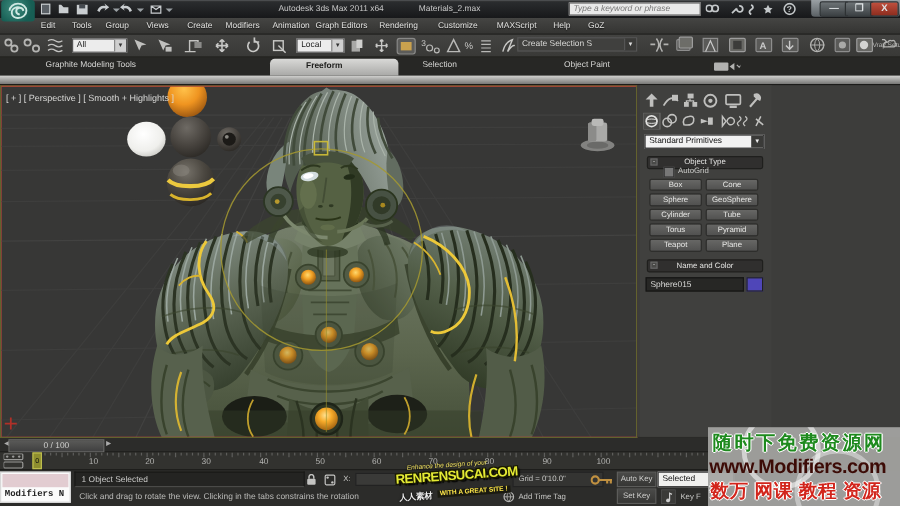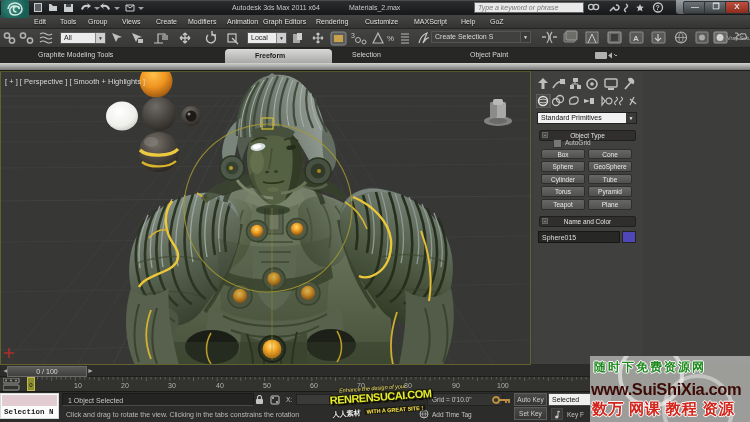--- a/index.html
+++ b/index.html
@@ -69,21 +69,21 @@
 #renren{left:330px;top:385px;width:92px;height:36px;z-index:21;transform:rotate(-4deg);}
 #renren .l1{position:absolute;left:10px;top:0px;font-size:5.5px;font-style:italic;color:#f0e060;white-space:nowrap;text-shadow:0 0 2px #000;}
 #renren .l2{position:absolute;left:0px;top:6px;font-size:11px;font-weight:bold;color:#e4ea34;white-space:nowrap;text-shadow:1px 1px 0 #1a1a00,-1px 1px 0 #1a1a00,1px -1px 0 #1a1a00,-1px -1px 0 #1a1a00,2px 2px 1px #000;letter-spacing:-0.5px;}
 #renren .l3{position:absolute;left:2px;top:22px;font-size:7px;font-weight:bold;color:#f2f2f2;white-space:nowrap;text-shadow:0 0 2px #000;}
 #renren .l4{position:absolute;left:34px;top:23px;font-size:5.5px;font-weight:bold;color:#ffe84a;background:#1a1a10;padding:0 2px;white-space:nowrap;}
 
 #sui{left:590px;top:356px;width:160px;height:66px;background:rgba(165,165,163,0.93);z-index:22;overflow:hidden;}
 #sui .c1,#sui .c2{position:absolute;border:4px solid rgba(255,255,255,0.55);border-radius:50%;}
 #sui .c1{left:28px;top:-14px;width:58px;height:58px;}
 #sui .c2{left:72px;top:18px;width:64px;height:64px;border-color:rgba(255,255,255,0.4);}
-#sui .s1{position:absolute;left:4px;top:3px;font-size:12px;font-weight:bold;color:#1e8a1e;white-space:nowrap;letter-spacing:2px;text-shadow:1px 0 0 #fff,-1px 0 0 #fff,0 1px 0 #fff,0 -1px 0 #fff;}
+#sui .s1{position:absolute;left:4px;top:3px;font-size:16px;font-weight:bold;color:#1e8a1e;white-space:nowrap;letter-spacing:2px;text-shadow:1px 0 0 #fff,-1px 0 0 #fff,0 1px 0 #fff,0 -1px 0 #fff;}
 #sui .s2{position:absolute;left:1px;top:24px;font-size:16.5px;font-weight:bold;color:#3c0b06;white-space:nowrap;letter-spacing:-0.4px;}
 #sui .s3{position:absolute;left:2px;top:43px;font-size:15.5px;font-weight:bold;color:#d2251c;white-space:nowrap;letter-spacing:0.5px;text-shadow:1px 0 0 #fff,-1px 0 0 #fff,0 1px 0 #fff,0 -1px 0 #fff;}
 </style>
 </head>
 <body>
 
 <div class="abs" id="titlebar"></div>
 <div class="abs" id="logo">
  <svg width="22" height="16" viewBox="0 0 22 16">
       <path d="M4 8 a7 6 0 1 1 7 6 a5 4.5 0 1 1 4.5-6 a3 2.8 0 1 0-3 3" fill="none" stroke="#cfe8e2" stroke-width="1.6"></path>
@@ -753,29 +753,29 @@
  <svg style="position:absolute;left:551px;top:16px;" width="12" height="12" viewBox="0 0 12 12">
       <rect x="0" y="0" width="12" height="12" fill="#3a3a38" stroke="#555"></rect>
       <path d="M7 9 V3 l2 1" stroke="#ccc" fill="none"></path>
       <circle cx="5.7" cy="9" r="1.6" fill="#ccc"></circle>
     </svg>
  <span class="glab" style="left:567px;top:19px;">Key F</span>
 </div>
 
 <div class="abs" id="tooltip">
     <div class="pink"></div>
-    <span class="txt">Selection N</span>
+    <span class="txt">Modifiers N</span>
   </div>
 
 <div class="abs" id="renren">
  <span class="l1">Enhance the design of your</span>
  <span class="l2">RENRENSUCAI.COM</span>
  <span class="l3">人人素材</span>
  <span class="l4">WITH A GREAT SITE !</span>
 </div>
 
 <div class="abs" id="sui">
  <div class="c1"></div>
     <div class="c2"></div>
  <span class="s1">随时下免费资源网</span>
- <span class="s2">www.SuiShiXia.com</span>
+ <span class="s2">www.Modifiers.com</span>
  <span class="s3">数万 网课 教程 资源</span>
 </div>
 
 </body></html>

